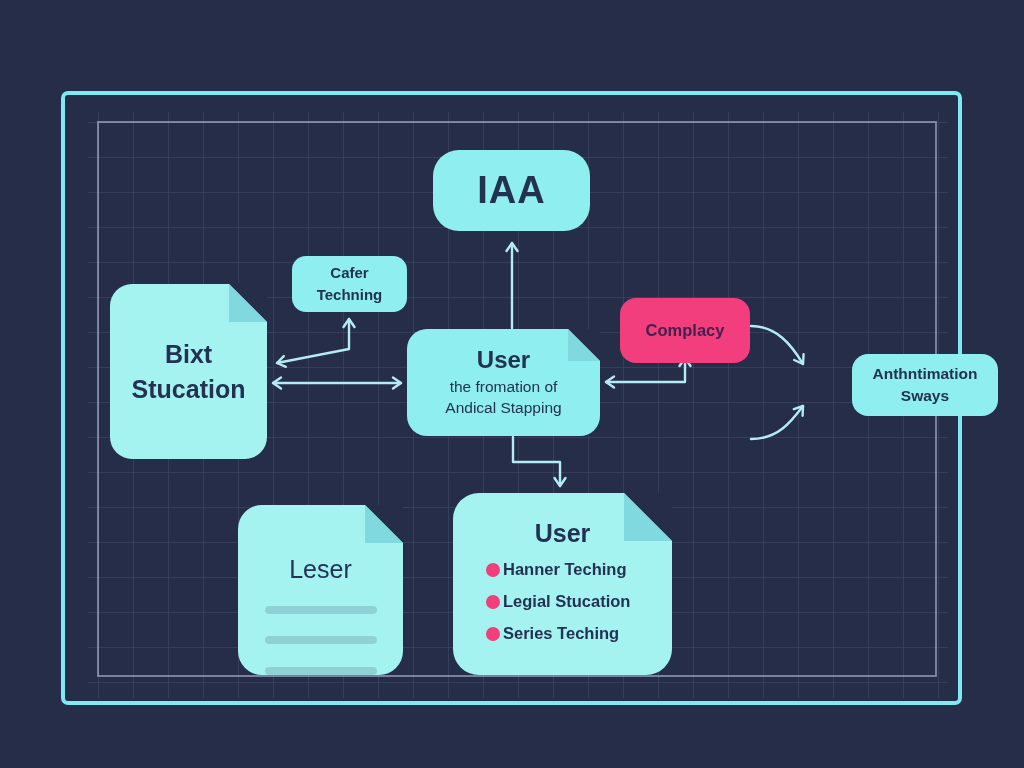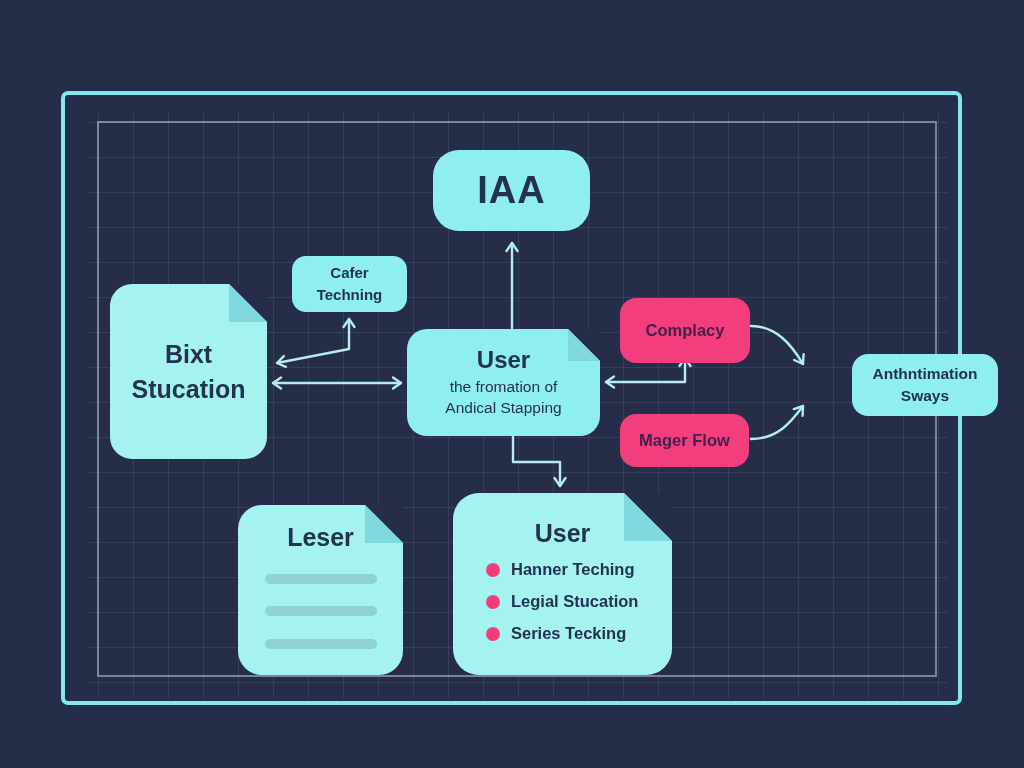--- a/index.html
+++ b/index.html
@@ -31,27 +31,27 @@
   .n-iaa{left:433px;top:150px;width:157px;height:81px;border-radius:26px;font-size:38px;font-weight:bold;letter-spacing:1px;}
   .n-cafer{left:292px;top:256px;width:115px;height:56px;border-radius:14px;font-size:15px;font-weight:700;line-height:1.45;}
   .n-bixt{left:110px;top:284px;width:157px;height:175px;border-radius:22px;font-size:25px;font-weight:bold;line-height:1.4;}
   .n-user-center{left:407px;top:329px;width:193px;height:107px;border-radius:20px;}
   .n-user-center .title{font-size:24px;font-weight:bold;margin-bottom:3px;}
   .n-user-center .sub{font-size:15.5px;font-weight:500;line-height:1.35;text-align:center;}
   .n-complacy{left:620px;top:298px;width:130px;height:65px;border-radius:16px;font-size:16.5px;font-weight:600;}
   .n-mager{left:620px;top:414px;width:129px;height:53px;border-radius:16px;font-size:16.5px;font-weight:600;}
   .n-sways{left:808px;top:354px;width:146px;height:62px;border-radius:16px;font-size:15.5px;font-weight:600;line-height:1.4;margin-left:44px;}
   .n-leser{left:238px;top:505px;width:165px;height:170px;border-radius:24px;justify-content:flex-start;padding-top:18px;}
-  .n-leser .title{font-size:25px;font-weight:bold;}
+  .n-leser .title{font-size:25px;font-weight:normal;margin-top:32px;}
   .bar{width:112px;height:10px;border-radius:5px;background:var(--bar);}
   .bar1{margin-top:22px;} .bar2{margin-top:22px;} .bar3{margin-top:23px;}
   .n-user-doc{left:453px;top:493px;width:219px;height:182px;border-radius:26px;justify-content:flex-start;padding-top:26px;}
   .n-user-doc .title{font-size:25px;font-weight:bold;margin-bottom:12px;}
   .blist{display:flex;flex-direction:column;gap:13px;align-self:flex-start;margin-left:33px;}
-  .brow{display:flex;align-items:center;gap:11px;}
+  .brow{display:flex;align-items:center;gap:3px;}
   .dot{width:14px;height:14px;border-radius:50%;background:var(--pink);flex:0 0 auto;}
   .blabel{font-size:16.5px;font-weight:600;white-space:nowrap;}
 </style>
 </head>
 <body>
 
 <div class="canvas">
 
   <svg class="layer" viewBox="0 0 1024 768" xmlns="http://www.w3.org/2000/svg">
     <defs>
@@ -101,23 +101,20 @@
     <div class="fold-tri" style="width:32px;height:32px;"></div>
     <span class="title">User</span>
     <span class="sub">the fromation of</span>
     <span class="sub">Andical Stapping</span>
   </div>
 
   <div class="node pinkbox n-complacy">
     <span>Complacy</span>
   </div>
 
-  <div class="node pinkbox n-mager">
-    <span>Mager Flow</span>
-  </div>
 
   <div class="node cyan n-sways">
     <span>Anthntimation</span>
     <span>Sways</span>
   </div>
 
   <div class="node doc n-leser">
     <div class="fold-cut" style="width:38px;height:38px;"></div>
     <div class="fold-tri" style="width:38px;height:38px;"></div>
     <span class="title">Leser</span>
@@ -134,18 +131,18 @@
       <div class="brow">
         <span class="dot"></span>
         <span class="blabel">Hanner Teching</span>
       </div>
       <div class="brow">
         <span class="dot"></span>
         <span class="blabel">Legial Stucation</span>
       </div>
       <div class="brow">
         <span class="dot"></span>
-        <span class="blabel">Series Tecking</span>
+        <span class="blabel">Series Teching</span>
       </div>
     </div>
   </div>
 
 </div>
 
 </body></html>

